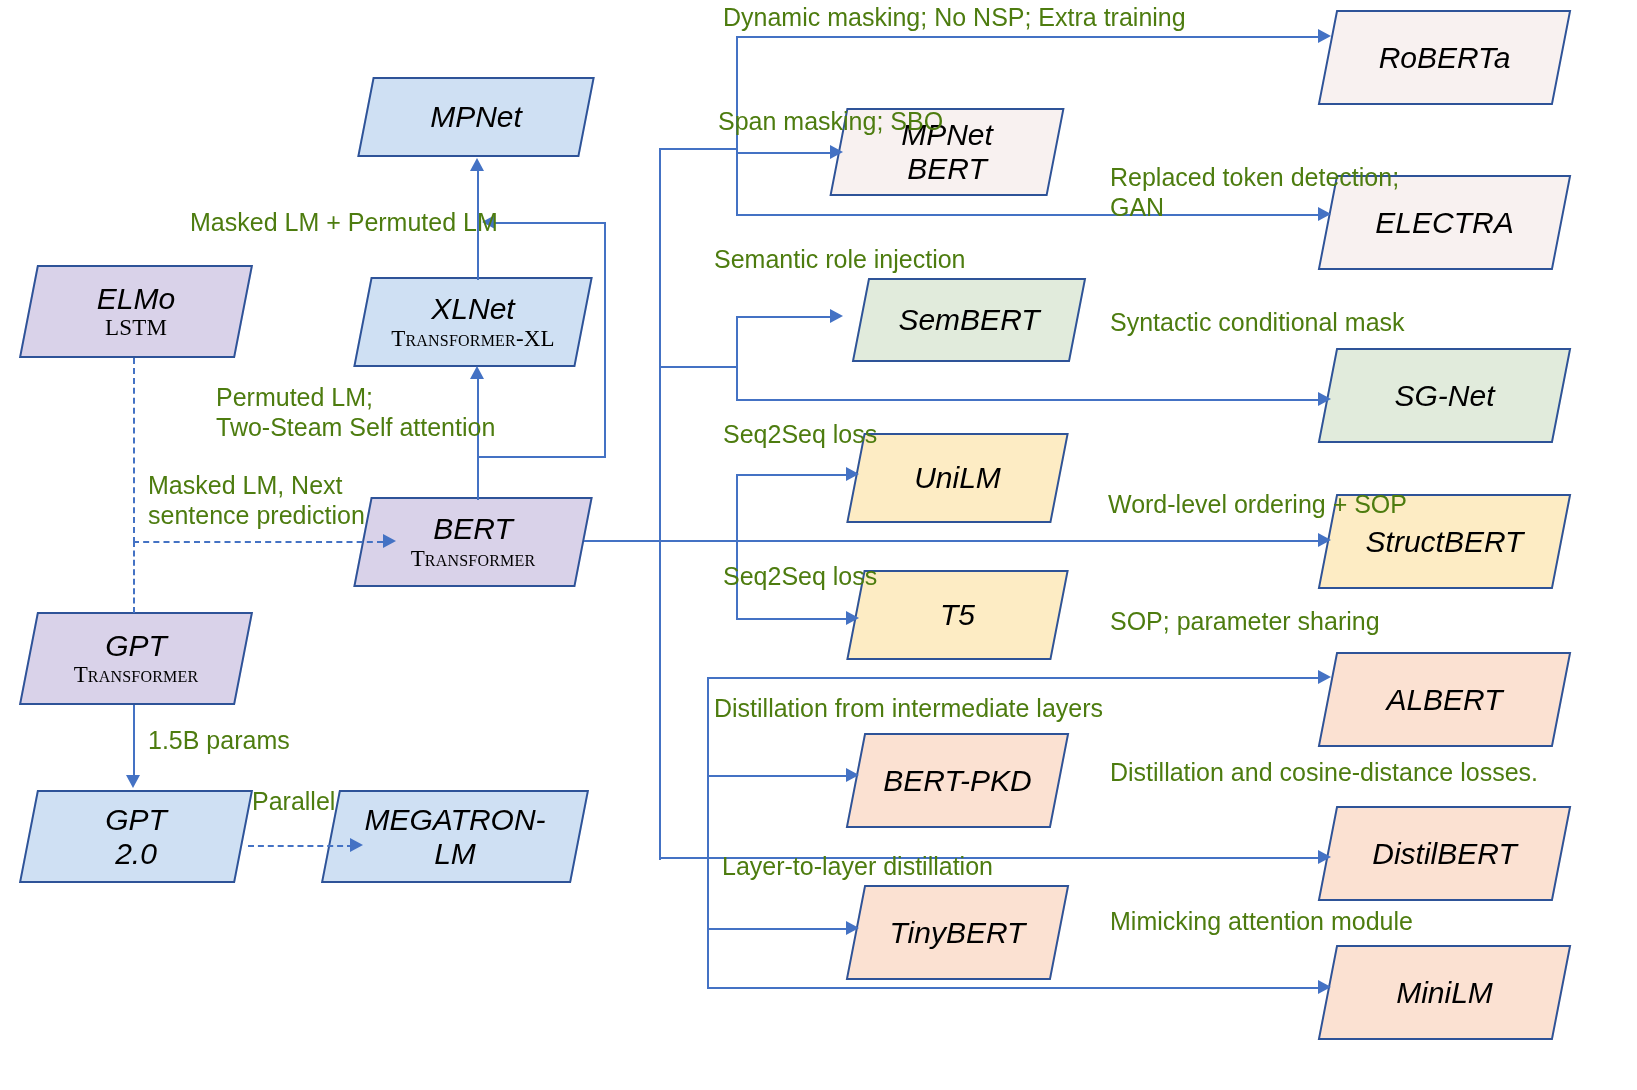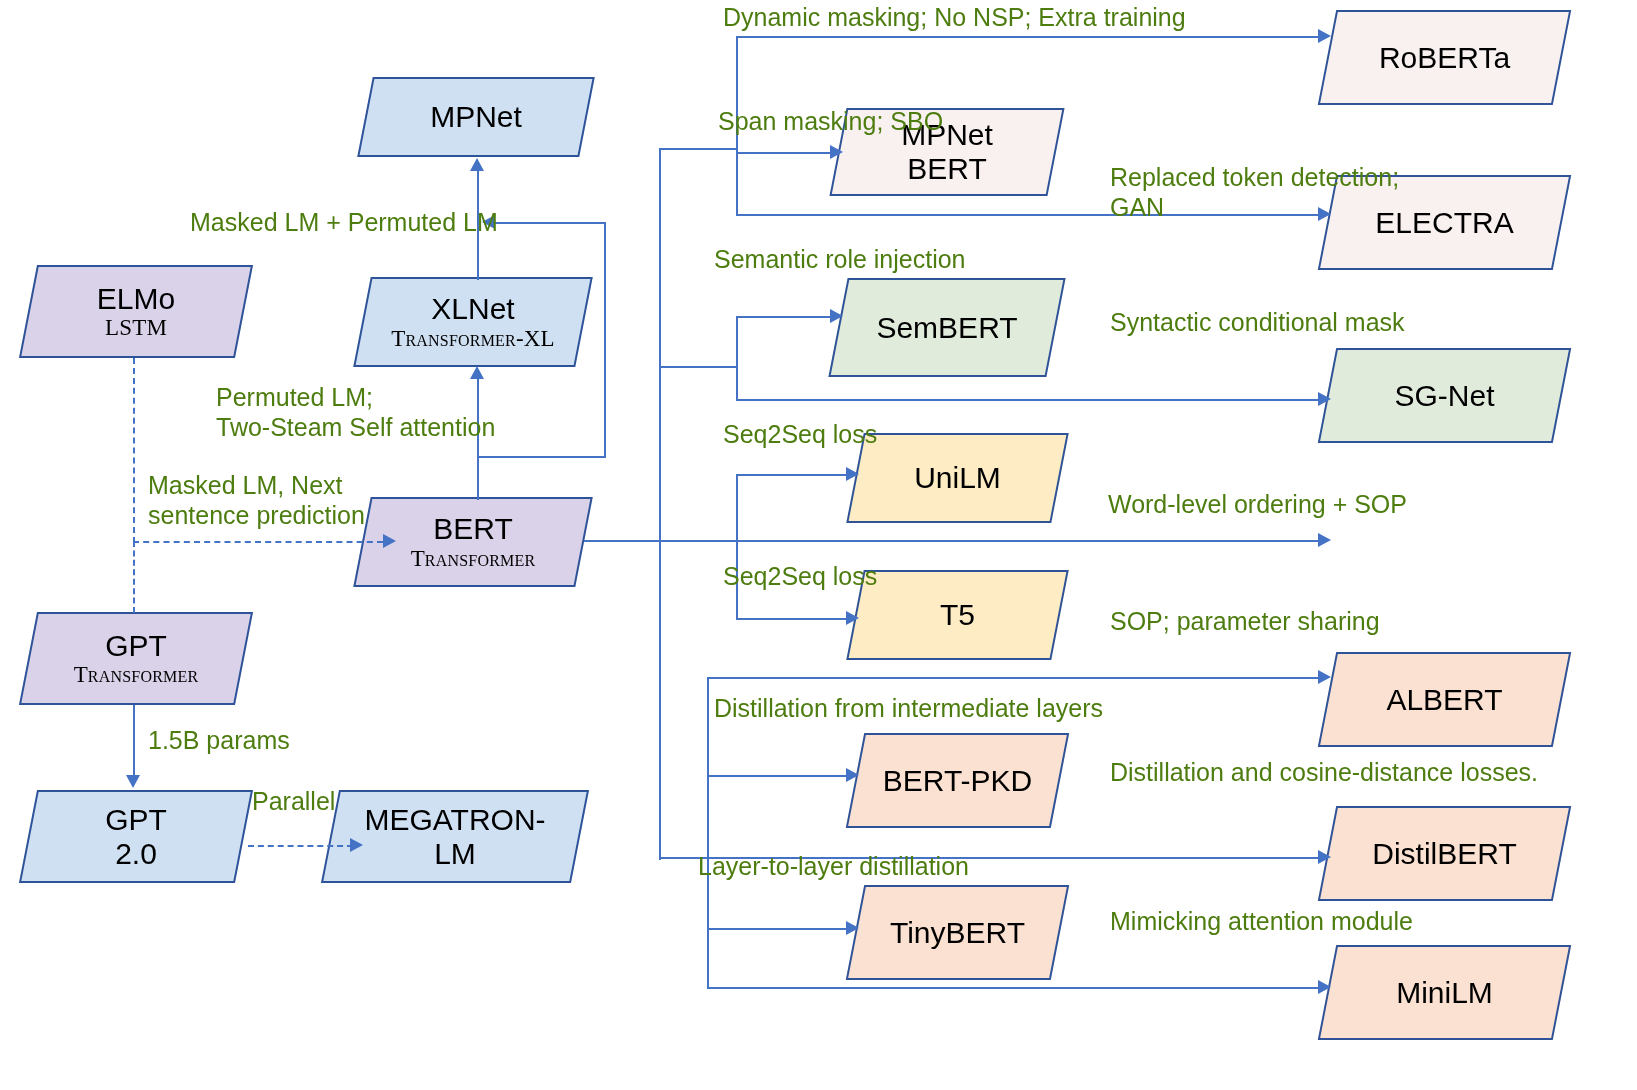--- a/index.html
+++ b/index.html
@@ -13,21 +13,21 @@
     border:2.5px solid #2E5398;
     transform:skewX(-11deg);
   }
   .node .lbl{
     position:absolute;inset:0;
     display:flex;flex-direction:column;
     align-items:center;justify-content:center;
     color:#000;line-height:1.12;text-align:center;
     pointer-events:none;
   }
-  .node .t1{font-size:30px;}
+  .node .t1{font-size:30px;font-style:italic;}
   .node .t2{font-family:"Liberation Serif",serif;font-variant:small-caps;font-size:23px;letter-spacing:.2px;}
 
   .fill-blue   .shape{background:#CFE0F3;}
   .fill-purple .shape{background:#D9D2E9;}
   .fill-pinkw  .shape{background:#F8F1F0;}
   .fill-green  .shape{background:#E1EBDC;}
   .fill-yellow .shape{background:#FDECC4;}
   .fill-peach  .shape{background:#FBE1D2;}
 
   
@@ -110,21 +110,21 @@
   </div>
 
   <div class="node fill-pinkw" style="left:838px;top:108px;width:218px;height:88px;">
     <div class="shape"></div>
     <div class="lbl">
       <span class="t1">MPNet</span>
       <span class="t1">BERT</span>
     </div>
   </div>
 
-  <div class="node fill-green" style="left:838px;top:278px;width:218px;height:99px;">
+  <div class="node fill-green" style="left:860px;top:278px;width:218px;height:84px;">
     <div class="shape"></div>
     <div class="lbl">
       <span class="t1">SemBERT</span>
     </div>
   </div>
 
   <div class="node fill-yellow" style="left:855px;top:433px;width:205px;height:90px;">
     <div class="shape"></div>
     <div class="lbl">
       <span class="t1">UniLM</span>
@@ -166,20 +166,26 @@
     </div>
   </div>
 
   <div class="node fill-green" style="left:1327px;top:348px;width:235px;height:95px;">
     <div class="shape"></div>
     <div class="lbl">
       <span class="t1">SG-Net</span>
     </div>
   </div>
 
+  <div class="node fill-yellow" style="left:1327px;top:494px;width:235px;height:95px;">
+    <div class="shape"></div>
+    <div class="lbl">
+      <span class="t1">StructBERT</span>
+    </div>
+  </div>
 
   <div class="node fill-peach" style="left:1327px;top:652px;width:235px;height:95px;">
     <div class="shape"></div>
     <div class="lbl">
       <span class="t1">ALBERT</span>
     </div>
   </div>
 
   <div class="node fill-peach" style="left:1327px;top:806px;width:235px;height:95px;">
     <div class="shape"></div>
@@ -278,16 +284,16 @@
   <div class="elabel" style="left:1110px;top:163px;">Replaced token detection;
 GAN</div>
   <div class="elabel" style="left:714px;top:245px;">Semantic role injection</div>
   <div class="elabel" style="left:1110px;top:308px;">Syntactic conditional mask</div>
   <div class="elabel" style="left:723px;top:420px;">Seq2Seq loss</div>
   <div class="elabel" style="left:1108px;top:490px;">Word-level ordering + SOP</div>
   <div class="elabel" style="left:723px;top:562px;">Seq2Seq loss</div>
   <div class="elabel" style="left:1110px;top:607px;">SOP; parameter sharing</div>
   <div class="elabel" style="left:714px;top:694px;">Distillation from intermediate layers</div>
   <div class="elabel" style="left:1110px;top:758px;">Distillation and cosine-distance losses.</div>
-  <div class="elabel" style="left:698px;top:852px;">Layer-to-layer  distillation</div>
+  <div class="elabel" style="left:722px;top:852px;">Layer-to-layer  distillation</div>
   <div class="elabel" style="left:1110px;top:907px;">Mimicking attention  module</div>
 
 </div>
 
 </body></html>

